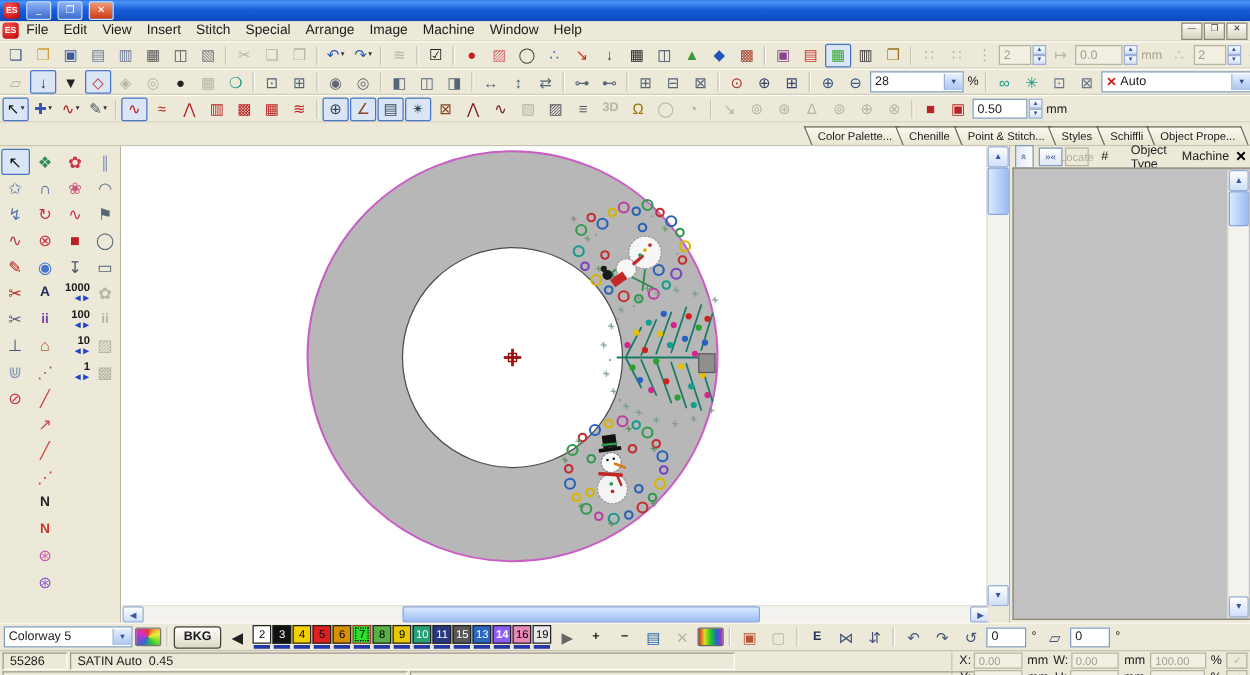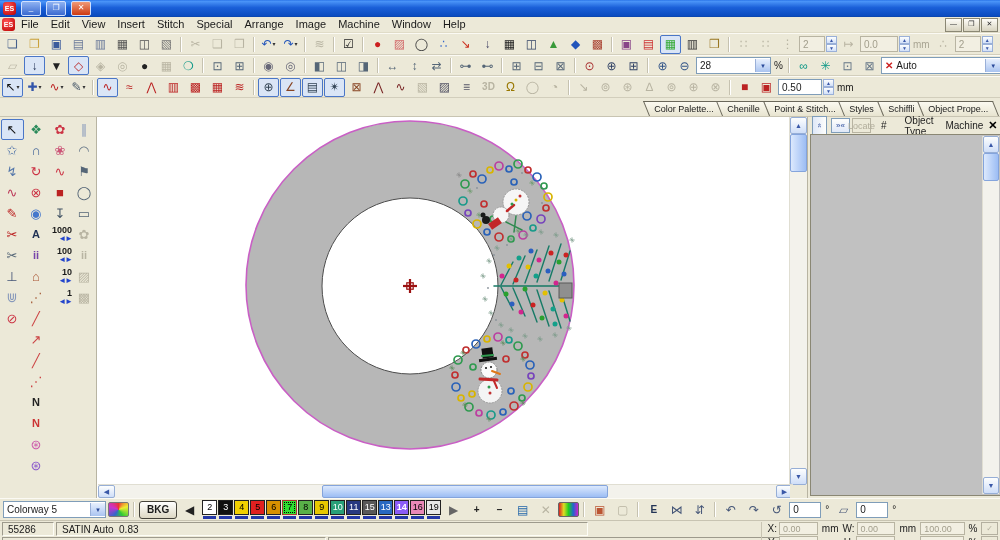--- a/index.html
+++ b/index.html
@@ -748,21 +748,21 @@
     <span class="tbi" style="color: rgb(68, 85, 119);">▱</span>
     <span class="fldwrap">
       <span class="fld" style="width: 24px;">0</span>
     </span>
     <span class="lbl">°</span>
   </div>
 
 <div id="statusarea">
   <div class="srow">
     <div class="scell" style="width:40px">55286</div>
-    <div class="scell" style="width:520px">SATIN Auto  0.83</div>
+    <div class="scell" style="width:520px">SATIN Auto  0.45</div>
   </div>
   <div class="srow">
     <div class="scell" style="width:312px"></div>
     <div class="scell" style="width:446px">Jump (M)</div>
   </div>
   <div id="transform">
       <div class="trow">
         <span class="tl">X:</span>
         <span class="fld dis" style="width: 34px;">0.00</span>
         <span class="lbl">mm</span>

